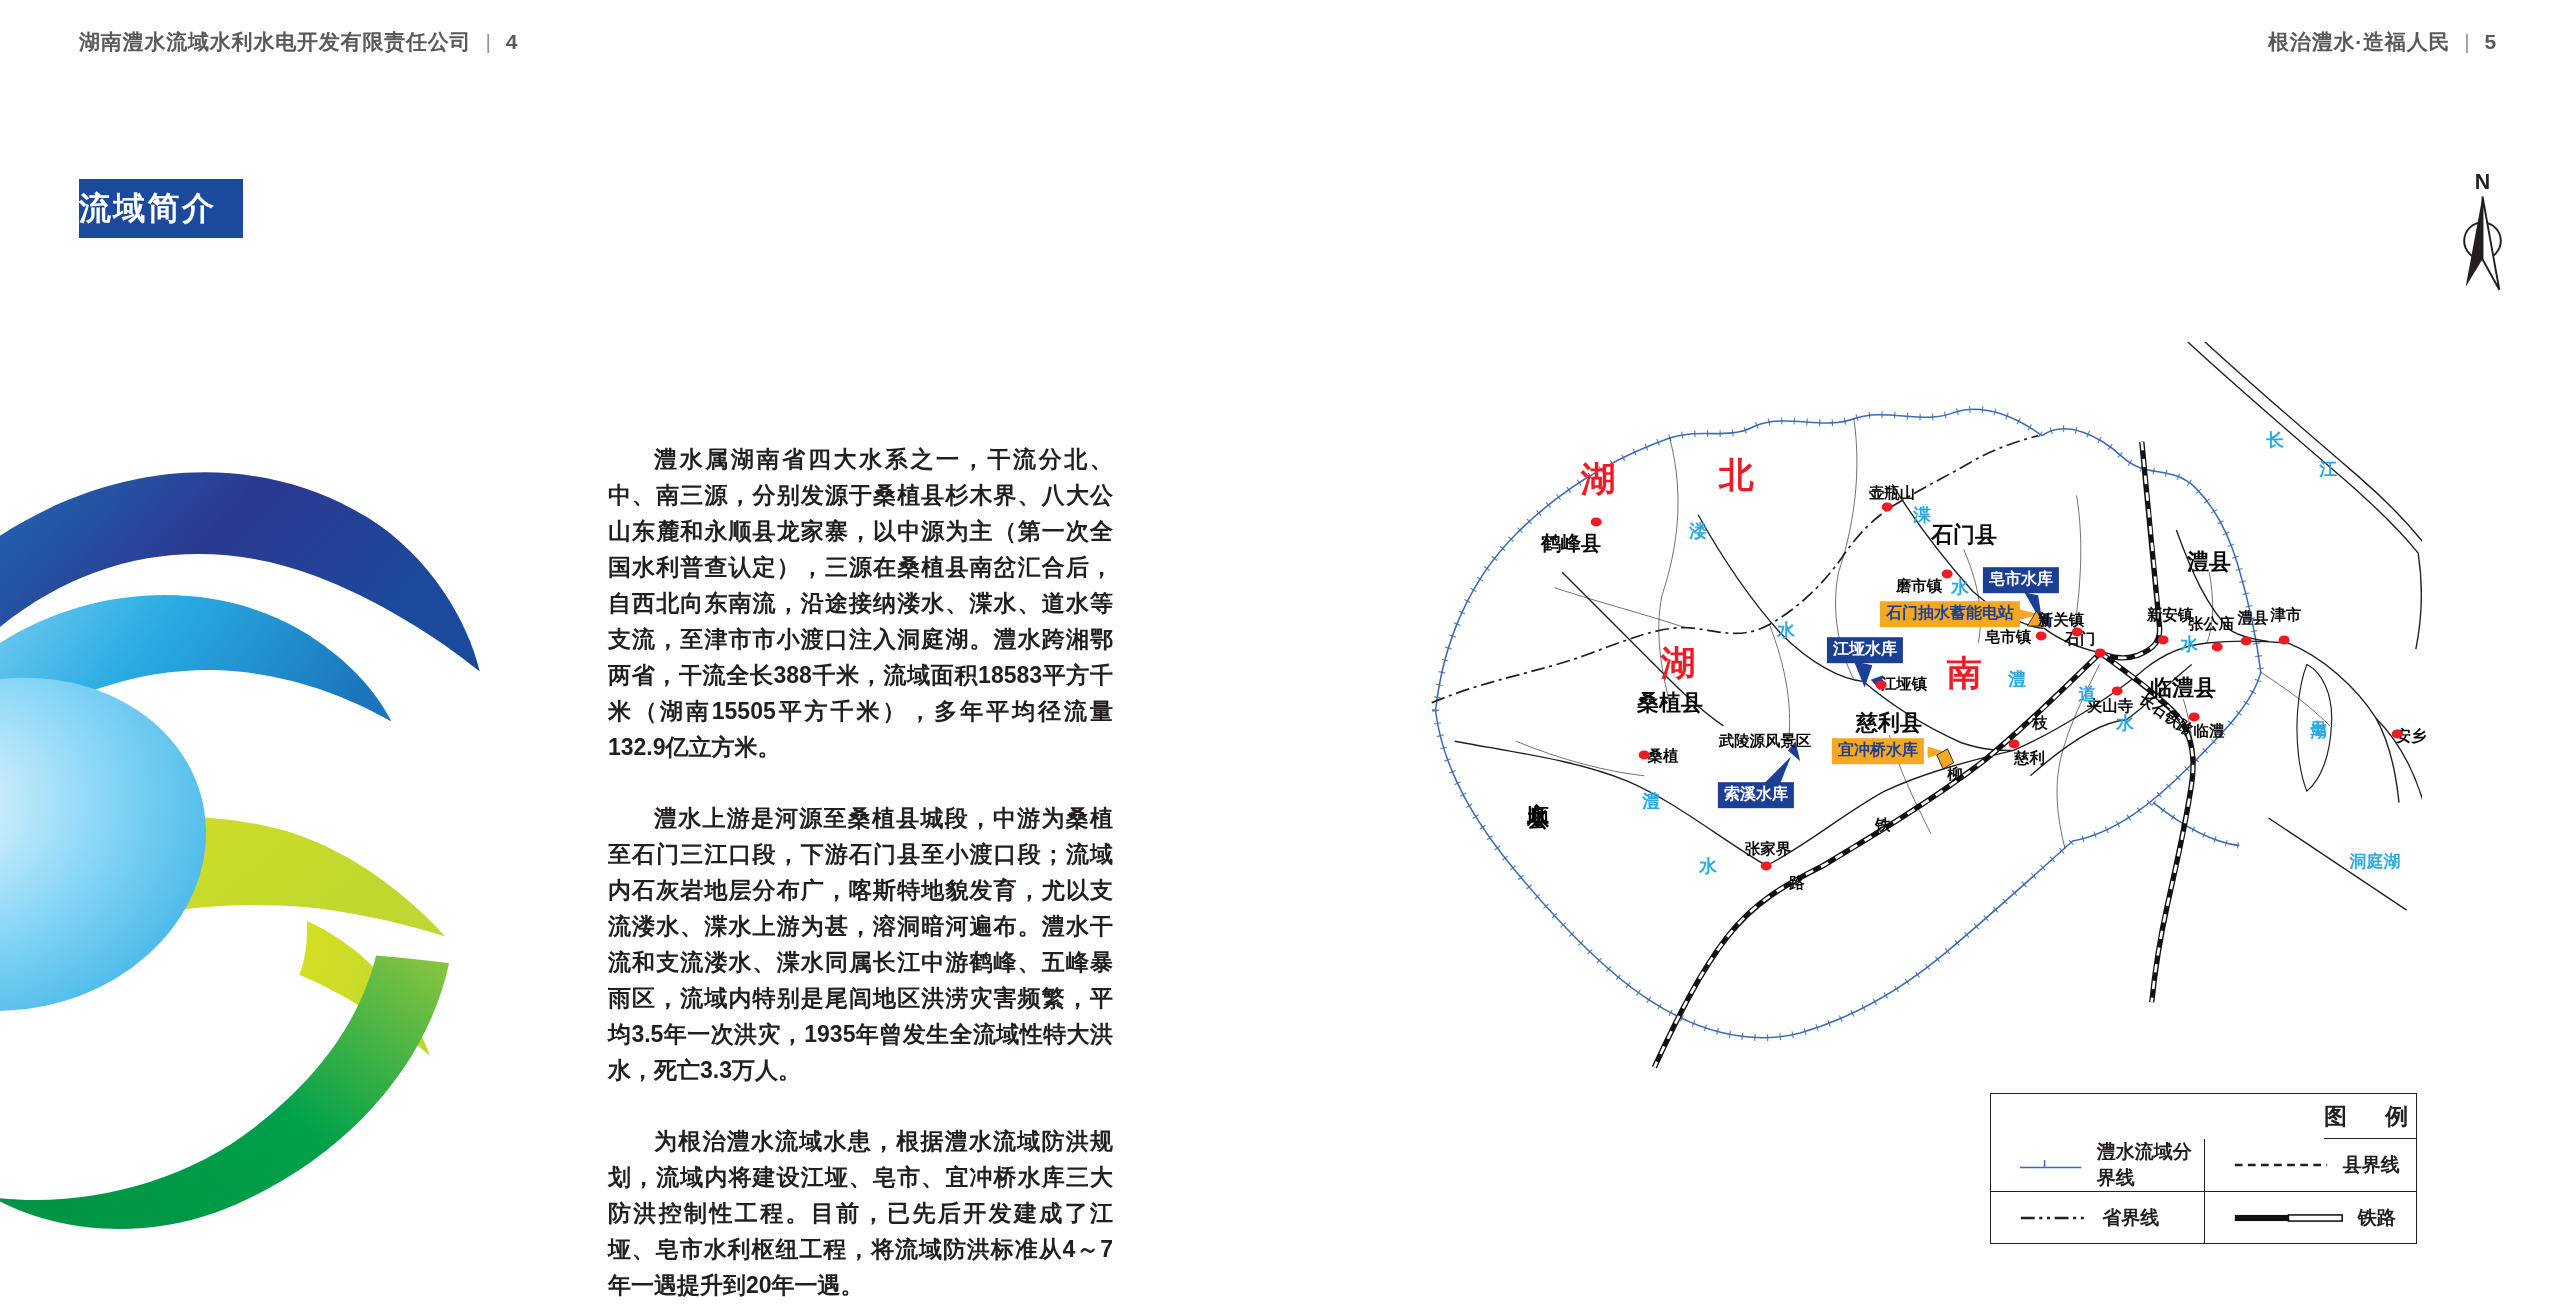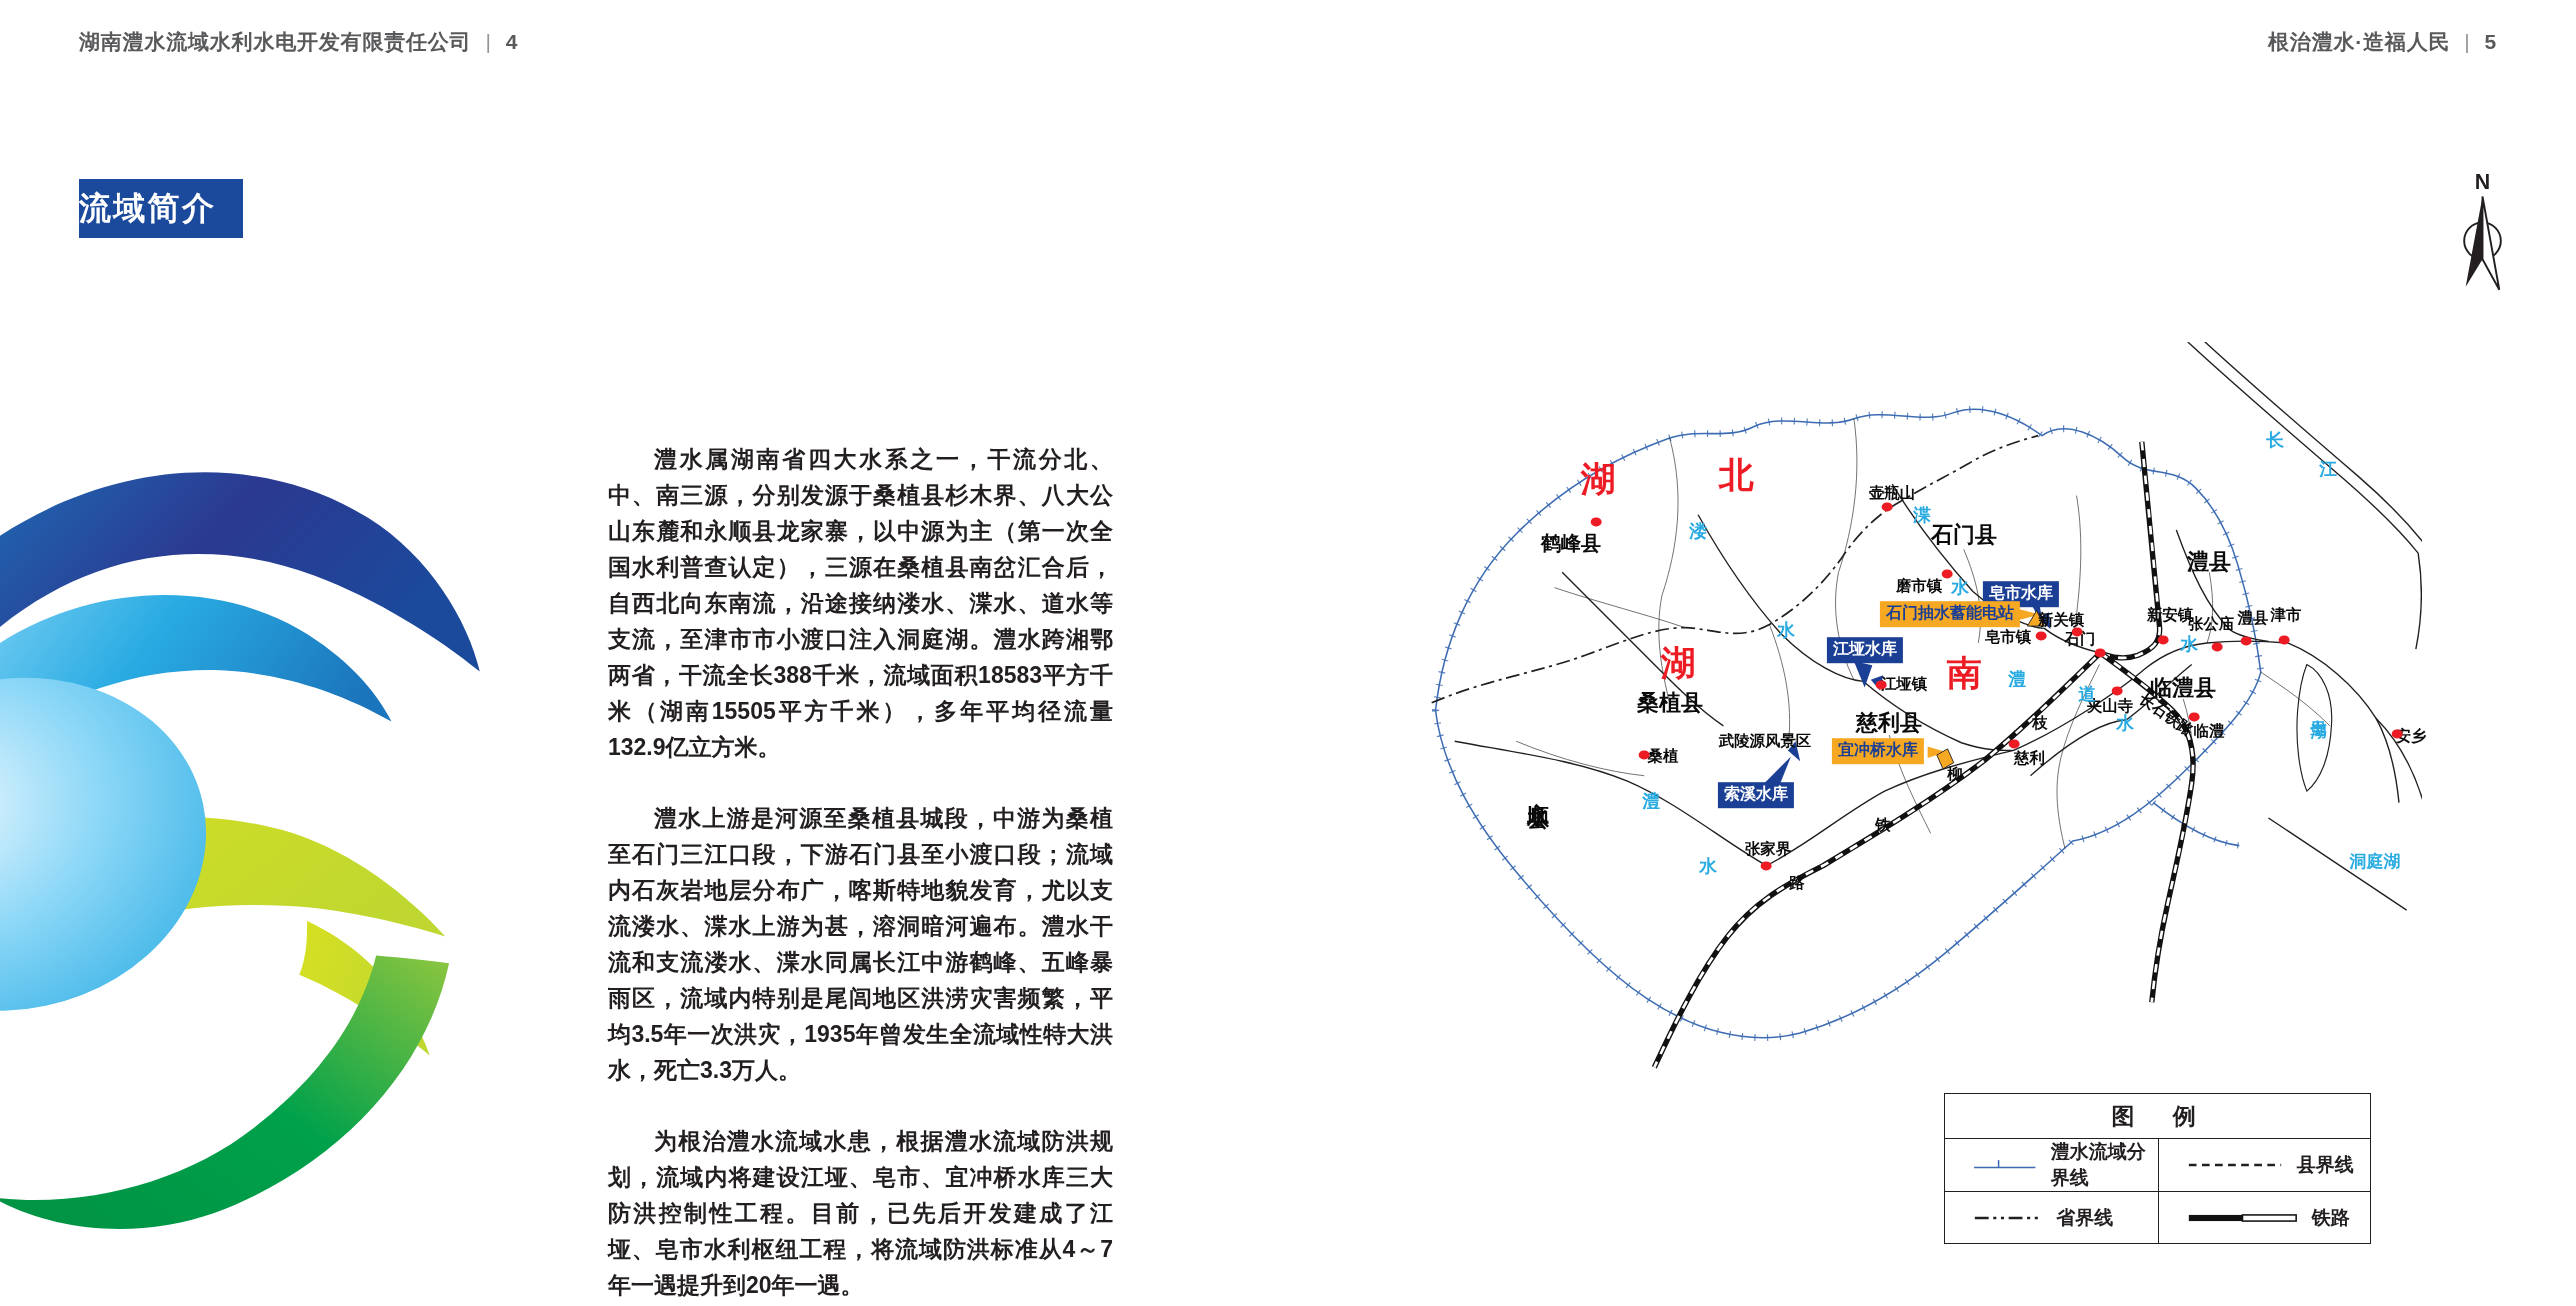--- a/index.html
+++ b/index.html
@@ -30,22 +30,22 @@
   .river{color:#29abe2;font-size:17.7px;}
   .lake-v{writing-mode:vertical-rl;font-size:16px;letter-spacing:1.5px;}
   .rail{color:#0b0b0b;font-size:15.4px;}
   .dot{position:absolute;width:10.7px;height:9.2px;background:#ed1c24;border-radius:50%;
        transform:translate(-50%,-50%);}
   .callout{position:absolute;transform:translate(-50%,-50%);padding:2.3px 6.1px;font-size:16px;font-weight:bold;
        white-space:nowrap;z-index:5;}
   .callout.navy{background:#1b3f94;color:#ffffff;}
   .callout.orange{background:#f7a823;color:#1b3f94;}
   
-  #legend{position:absolute;left:1944px;top:1093px;width:425px;height:149px;border:1.5px solid #231f20;
-       background:#fff;display:flex;flex-direction:column;}
+  #legend{position:absolute;left:1990px;top:1093px;width:425px;height:149px;border:1.5px solid #231f20;
+       background:#fff;display:flex;flex-direction:column;align-items:flex-end;}
   #legend .lg-title{height:45px;border-bottom:1.5px solid #231f20;display:flex;align-items:center;justify-content:center;
        font-size:23px;font-weight:bold;letter-spacing:7.7px;}
   #legend .lg-grid{flex:1;display:grid;grid-template-columns:1fr 1fr;grid-template-rows:1fr 1fr;}
   #legend .lg-cell{display:flex;align-items:center;justify-content:flex-start;padding-left:26px;gap:12.3px;
        font-size:19px;font-weight:bold;}
   #legend .lg-cell.r{border-left:1.5px solid #231f20;}
   #legend .lg-cell.b{border-top:1.5px solid #231f20;}
   .sym{display:inline-block;}
 </style>
 </head>
@@ -254,21 +254,21 @@
         <div class="dot" style="left: 793px; top: 305px;"></div>
         <div class="dot" style="left: 822px; top: 299px;"></div>
         <div class="dot" style="left: 860px; top: 298px;"></div>
         <div class="dot" style="left: 457px; top: 343px;"></div>
         <div class="dot" style="left: 220px; top: 413px;"></div>
         <div class="dot" style="left: 342px; top: 524px;"></div>
         <div class="dot" style="left: 590px; top: 402px;"></div>
         <div class="dot" style="left: 770px; top: 375px;"></div>
         <div class="dot" style="left: 973px; top: 392px;"></div>
         <div class="dot" style="left: 693px; top: 349px;"></div>
-        <div class="callout navy" style="left: 597px; top: 252px;">皂市水库</div>
+        <div class="callout navy" style="left: 597px; top: 238px;">皂市水库</div>
         <div class="callout navy" style="left: 441px; top: 308px;">江垭水库</div>
         <div class="callout navy" style="left: 332px; top: 453px;">索溪水库</div>
         <div class="callout orange" style="left: 526px; top: 272px;">石门抽水蓄能电站</div>
         <div class="callout orange" style="left: 454px; top: 409px;">宜冲桥水库</div>
       </div>
   </div>
 
   <div id="legend">
     <div class="lg-title">图　例</div>
     <div class="lg-grid">

